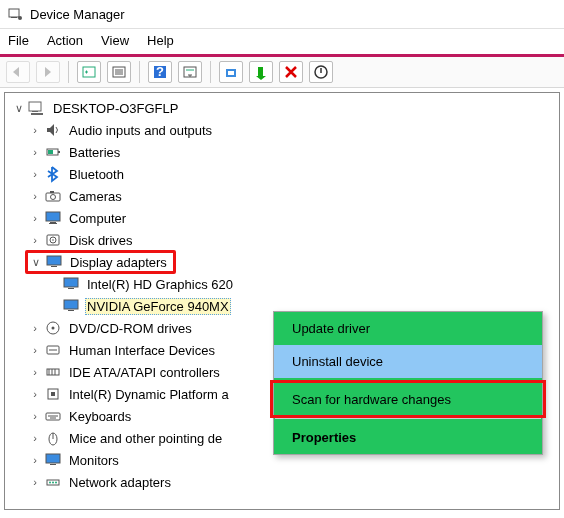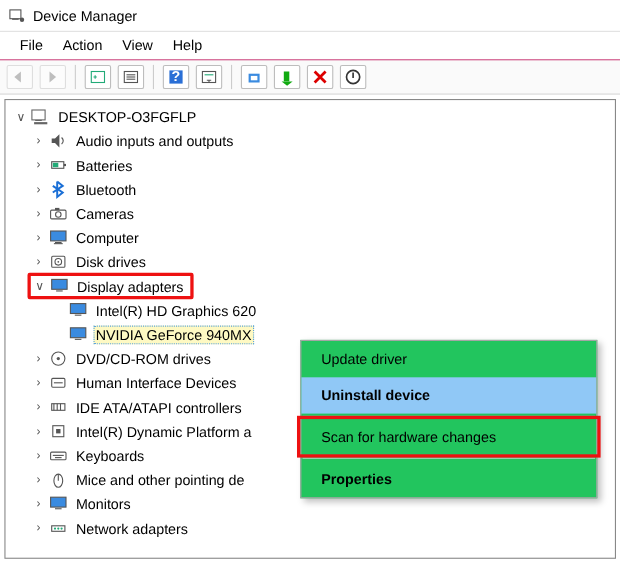--- a/index.html
+++ b/index.html
@@ -4,21 +4,21 @@
   <style>
     * { margin: 0; padding: 0; box-sizing: border-box; font-family: "Segoe UI", Tahoma, sans-serif; font-size: 13px; }
     body { background: #fff; color: #000; width: 564px; height: 518px; overflow: hidden; }
 
     
     .titlebar { display: flex; align-items: center; padding: 6px 8px; border-bottom: 1px solid #e0e0e0; text-align: center; }
     .titlebar .icon { width: 16px; height: 16px; margin-right: 6px; display:inline-flex; align-items:center; justify-content:center; }
     .titlebar .title { font-size: 13px; }
 
     
-    .menubar { display: flex; gap: 18px; padding: 4px 10px 6px 18px; border-bottom: 1px solid #be185d; align-items: center; }
+    .menubar { display: flex; gap: 18px; padding: 4px 10px 6px 8px; border-bottom: 3px solid #be185d; align-items: center; }
     .menubar span { cursor: default; }
 
     
     .toolbar { display: flex; align-items: center; gap: 6px; padding: 4px 6px; border-bottom: 1px solid #d8d8d8; background: #fafafa; }
     .tbtn { width: 24px; height: 22px; border: 1px solid #bdbdbd; display:flex; align-items:center; justify-content:center; background:#fff; border-radius:2px; font-size:12px; }
     .tbtn.dis { opacity:.45; }
     .tsep { width:1px; height:22px; background:#ccc; margin:0 2px; }
 
     
     .tree-wrap { border: 1px solid #888; margin: 4px; height: calc(100% - 100px); padding-top:4px; padding-left:2px; position: relative; }
@@ -31,21 +31,21 @@
     .nlabel.selected { background:#fef9c3; border:1px dotted #5aa3e0; padding:0 1px; }
 
     .hl-red { border:3px solid #e11; border-radius:2px; }
     .hl-wrap { display:inline-flex; align-items:center; padding-right:4px; }
 
     
     .ctxmenu { position:absolute; background:#22c55e; border:1px solid #a5a5a5; box-shadow:3px 3px 6px rgba(0,0,0,.25); width:270px; }
     .ctxitem { padding:9px 18px; }
     .ctxsep { height:1px; background:#cfcfcf; margin:2px 1px; }
     .ctx-highlight { position:absolute; border:3px solid #e11; }
-    .ctx-inner-hl { background:#90c8f6;font-weight:bold; }
+    .ctx-inner-hl { background:#90c8f6; }
 
     svg { overflow: visible; }
   </style>
 </head>
 <body>
 
 <div class="titlebar">
   <span class="icon">
     <svg width="16" height="16" viewBox="0 0 16 16">
         <rect x="1" y="3" width="10" height="8" fill="#fff" stroke="#555"></rect>

